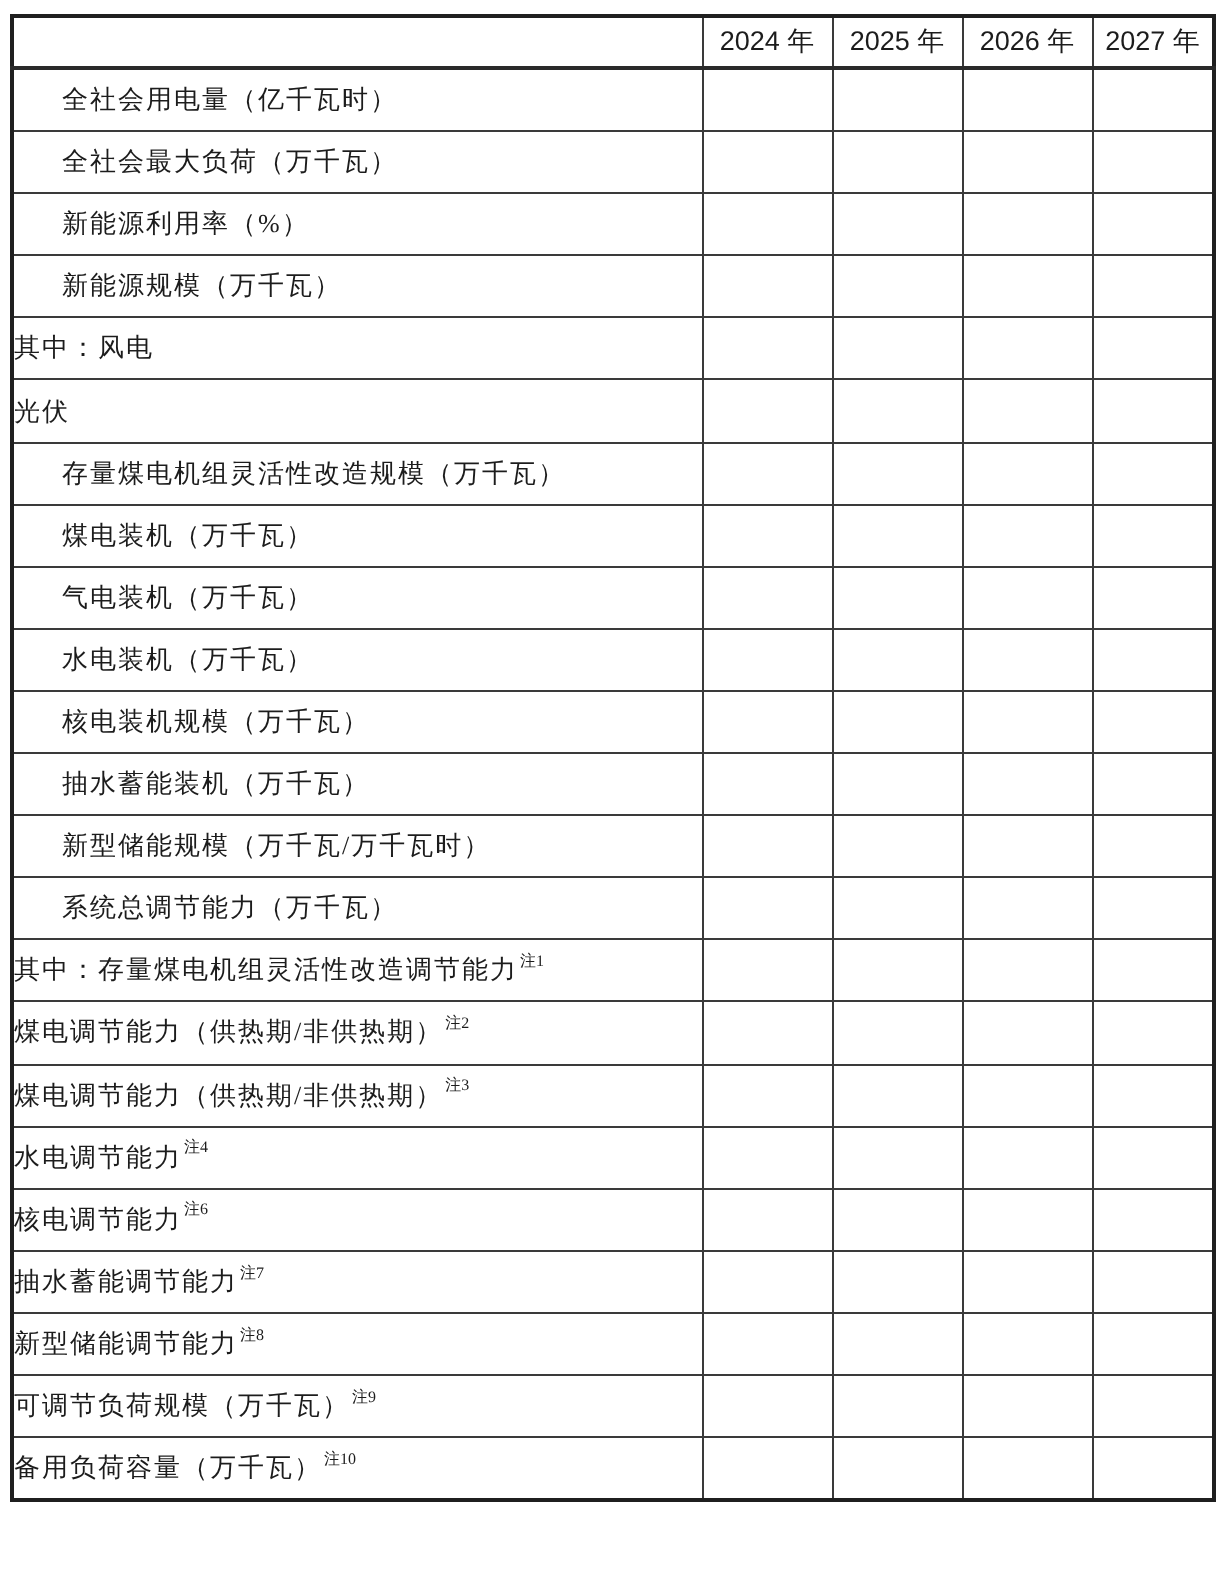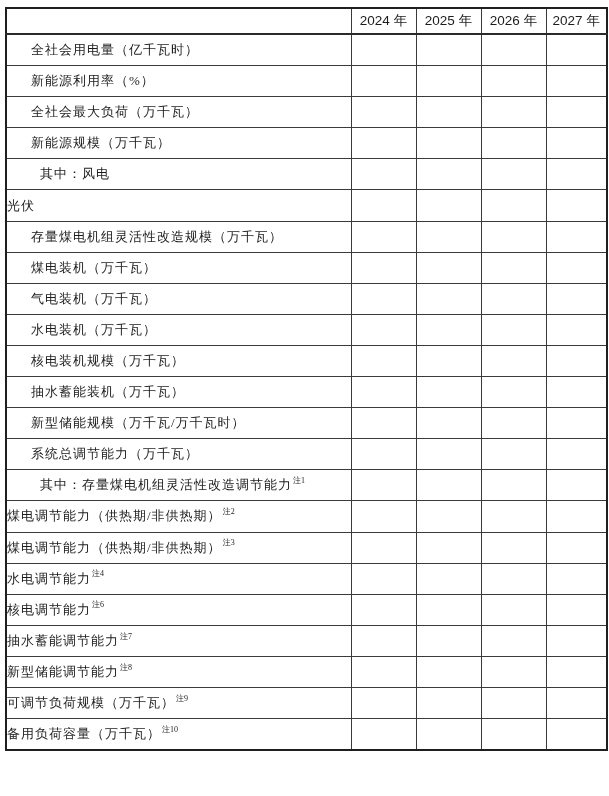--- a/index.html
+++ b/index.html
@@ -46,21 +46,21 @@
     height: 30.1px;
     vertical-align: middle;
   }
   td.c-label {
     font-size: 13px;
     letter-spacing: 1px;
     white-space: nowrap;
     overflow: hidden;
   }
   td.c-label.ind0 { padding-left: 24px; }
-  td.c-label.ind1 { padding-left: 33px; }
+  td.c-label.ind1 { }
   td.c-label.ind2 { }
   td.c-label sup {
     font-size: 8px;
     letter-spacing: 0;
     position: relative;
     top: -1px;
     margin-left: 1px;
     line-height: 0;
   }
 </style>
@@ -89,28 +89,28 @@
     <tbody>
 
     <tr>
           <td class="c-label ind0"><span>全社会用电量（亿千瓦时）</span></td>
           <td class="c-year"></td>
           <td class="c-year"></td>
           <td class="c-year"></td>
           <td class="c-year"></td>
         </tr>
         <tr>
+          <td class="c-label ind0"><span>全社会最大负荷（万千瓦）</span></td>
+          <td class="c-year"></td>
+          <td class="c-year"></td>
+          <td class="c-year"></td>
+          <td class="c-year"></td>
+        </tr>
+        <tr>
           <td class="c-label ind0"><span>新能源利用率（%）</span></td>
-          <td class="c-year"></td>
-          <td class="c-year"></td>
-          <td class="c-year"></td>
-          <td class="c-year"></td>
-        </tr>
-        <tr>
-          <td class="c-label ind0"><span>全社会最大负荷（万千瓦）</span></td>
           <td class="c-year"></td>
           <td class="c-year"></td>
           <td class="c-year"></td>
           <td class="c-year"></td>
         </tr>
         <tr>
           <td class="c-label ind0"><span>新能源规模（万千瓦）</span></td>
           <td class="c-year"></td>
           <td class="c-year"></td>
           <td class="c-year"></td>

